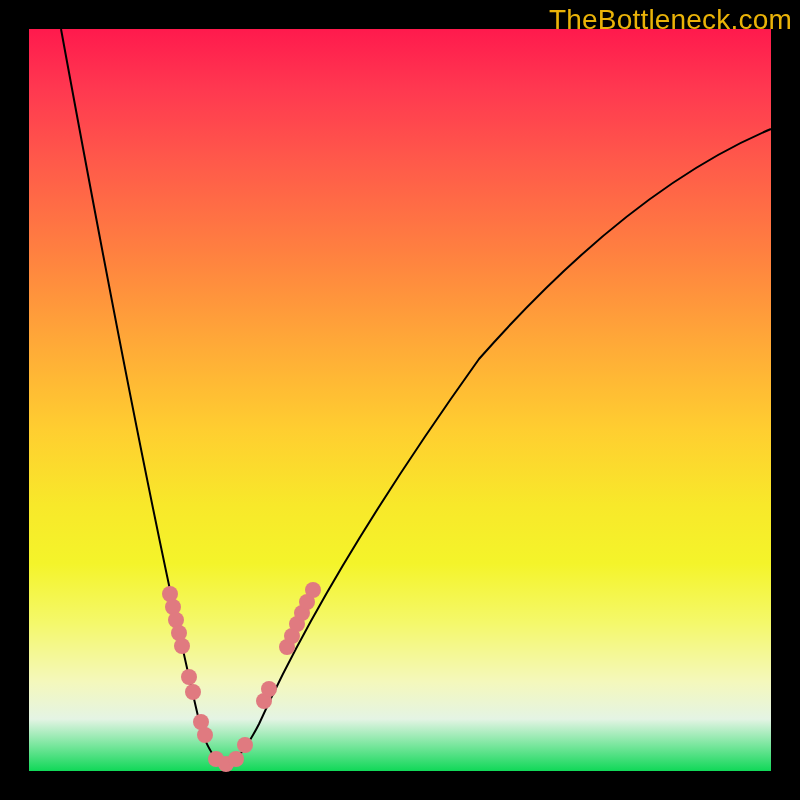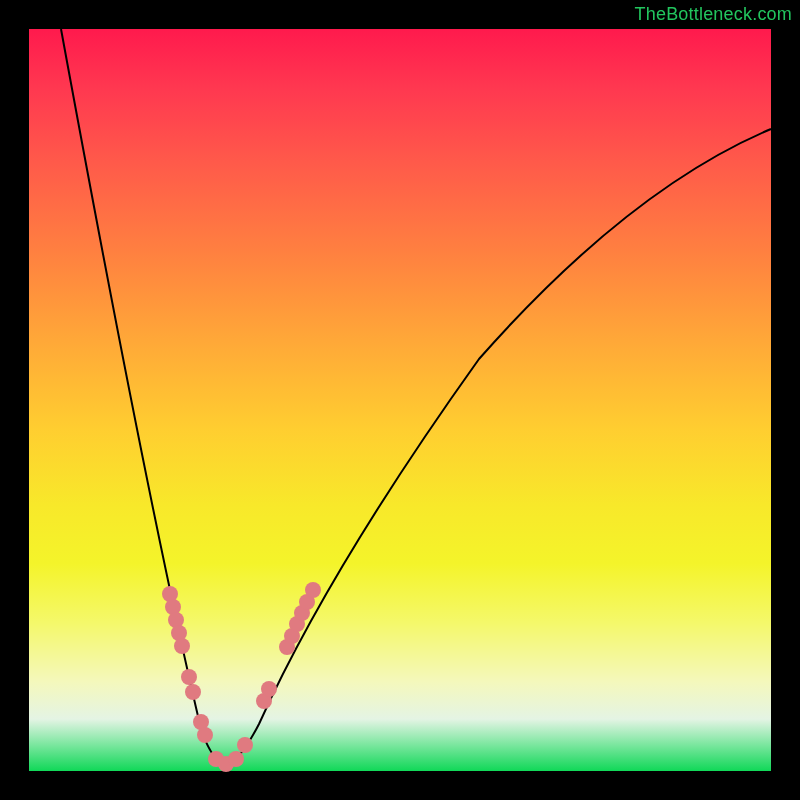--- a/index.html
+++ b/index.html
@@ -28,22 +28,22 @@
       #f4f86a 80%,
       #f4f8bc 88%,
       #e4f4e4 93%,
       #10d858 100%
     );
   }
   .watermark {
     position: absolute;
     top: 4px;
     right: 8px;
-    color: #22c55e;
-    font-size: 18px;
+    color: #eab308;
+    font-size: 28px;
     letter-spacing: 0.2px;
     font-weight: 400;
     z-index: 50;
   }
   svg.curves {
     position: absolute;
     top: 0; left: 0;
     width: 742px;
     height: 742px;
     overflow: visible;

